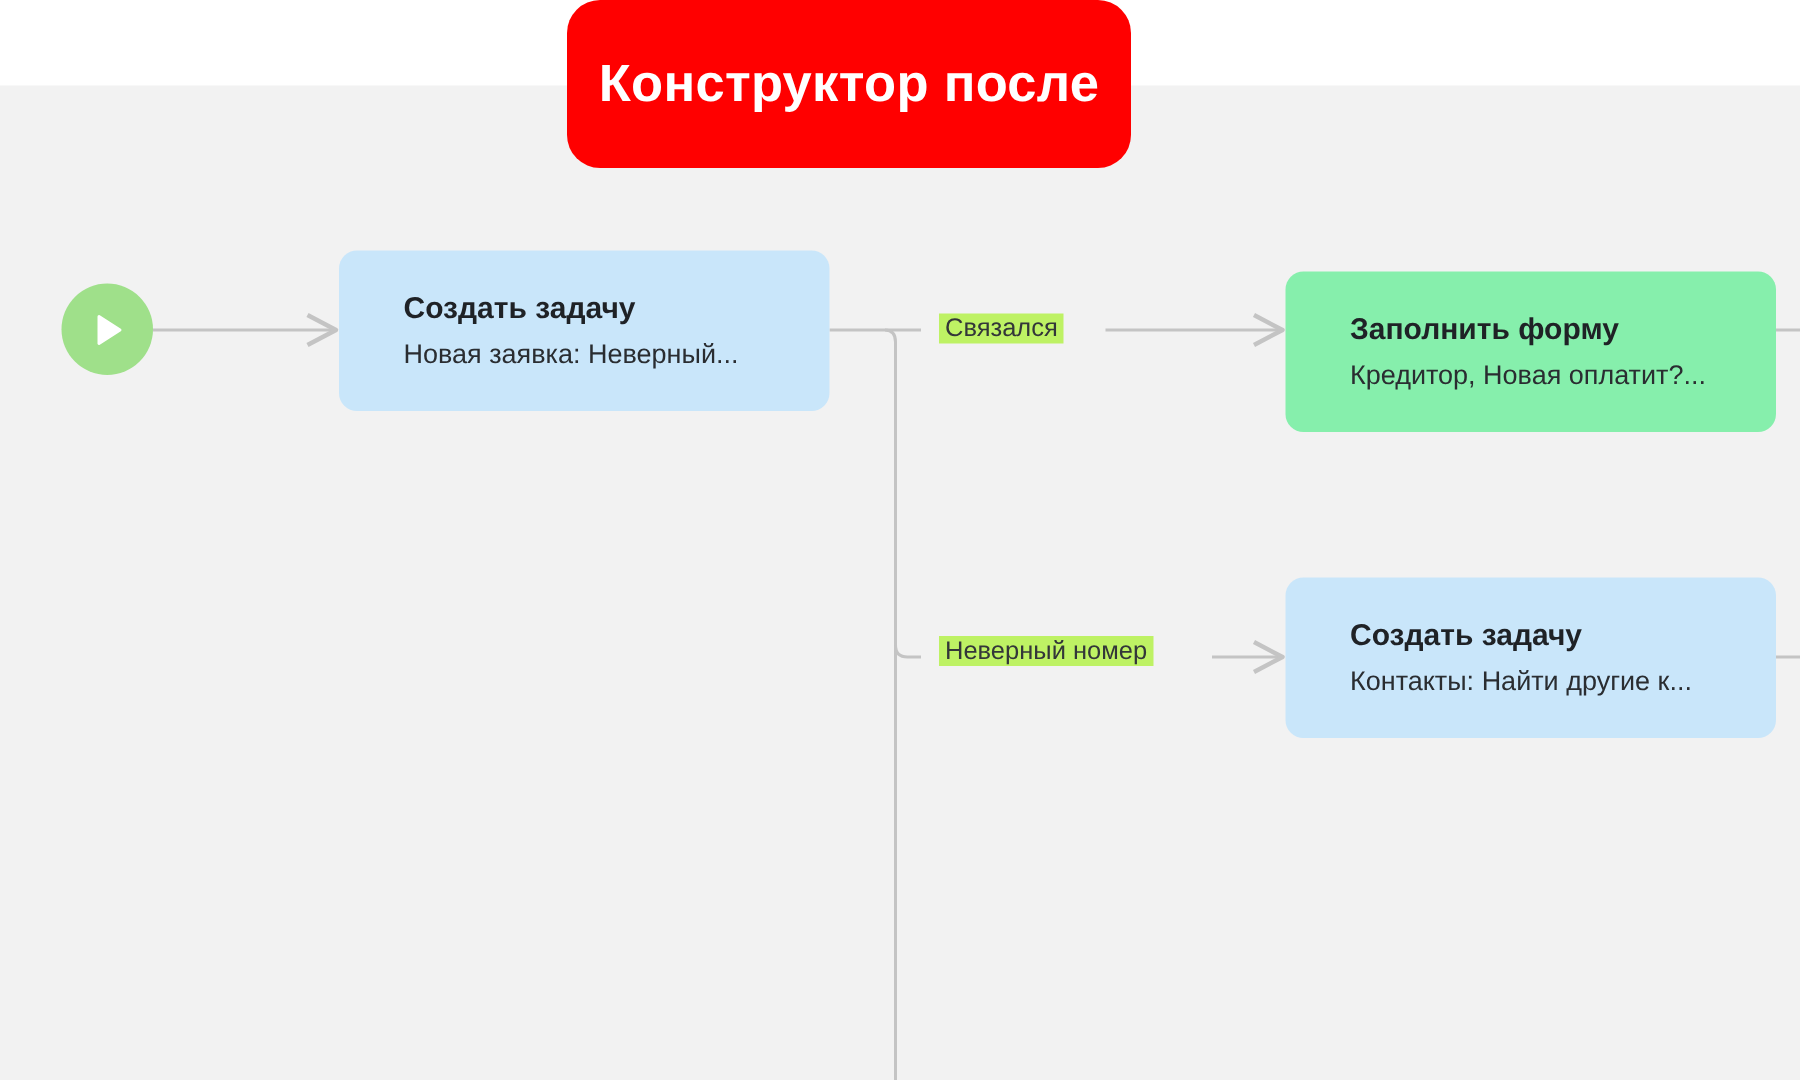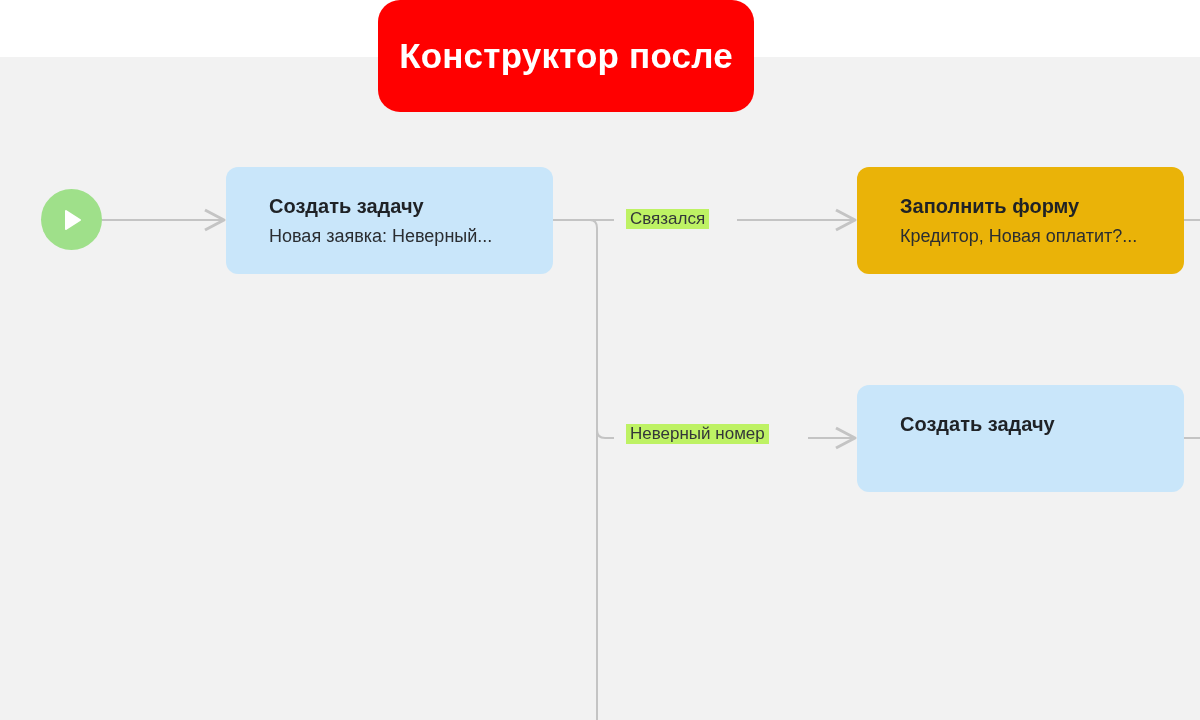--- a/index.html
+++ b/index.html
@@ -23,21 +23,21 @@
     .start {
       position: absolute; left: 41px; top: 189px; width: 61px; height: 61px;
       border-radius: 50%; background: #9fe08a; z-index: 2;
       display: flex; align-items: center; justify-content: center;
     }
     .node {
       position: absolute; border-radius: 12px; z-index: 2;
       box-sizing: border-box; padding: 27px 0 0 43px;
     }
     .node.blue { background: #c9e6fa; }
-    .node.orange { background: #eab308; }
+    .node.orange { background: #86efac; margin-top: 14px; }
     .node .title {
       font-weight: bold; font-size: 20px; color: #1f2226; line-height: 24px;
     }
     .node .sub {
       font-size: 18px; color: #2a2d31; line-height: 24px; margin-top: 6px;
       white-space: nowrap;
     }
     .edge-label {
       position: absolute; z-index: 2; font-size: 17px; color: #333639;
       background: #bef264; padding: 0 4px;
@@ -92,13 +92,14 @@
 
 <div class="node orange" style="left:857px;top:167px;width:327px;height:107px;">
   <div class="title">Заполнить форму</div>
   <div class="sub">Кредитор, Новая оплатит?...</div>
 </div>
 
 <div class="edge-label" style="left:626px;top:424px;">Неверный номер</div>
 
 <div class="node blue" style="left:857px;top:385px;width:327px;height:107px;">
   <div class="title">Создать задачу</div>
+  <div class="sub">Контакты: Найти другие к...</div>
 </div>
 
 </body></html>

